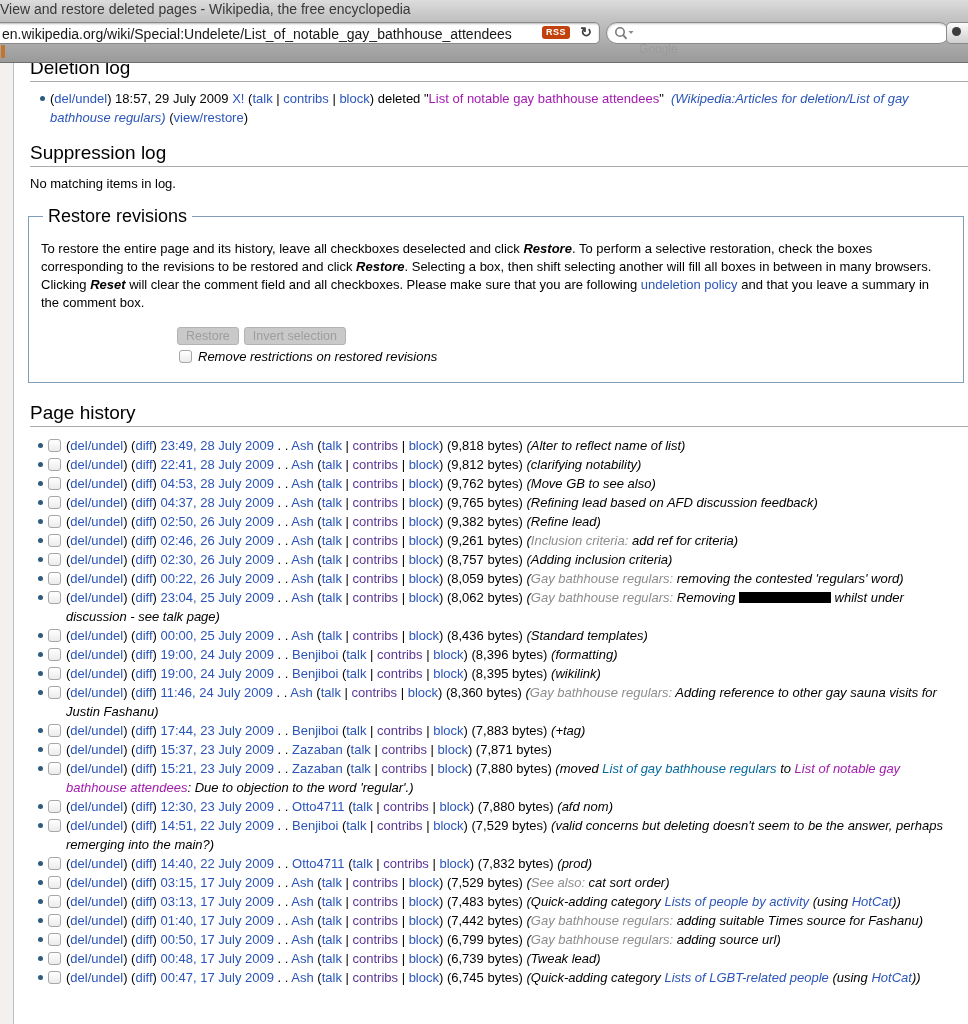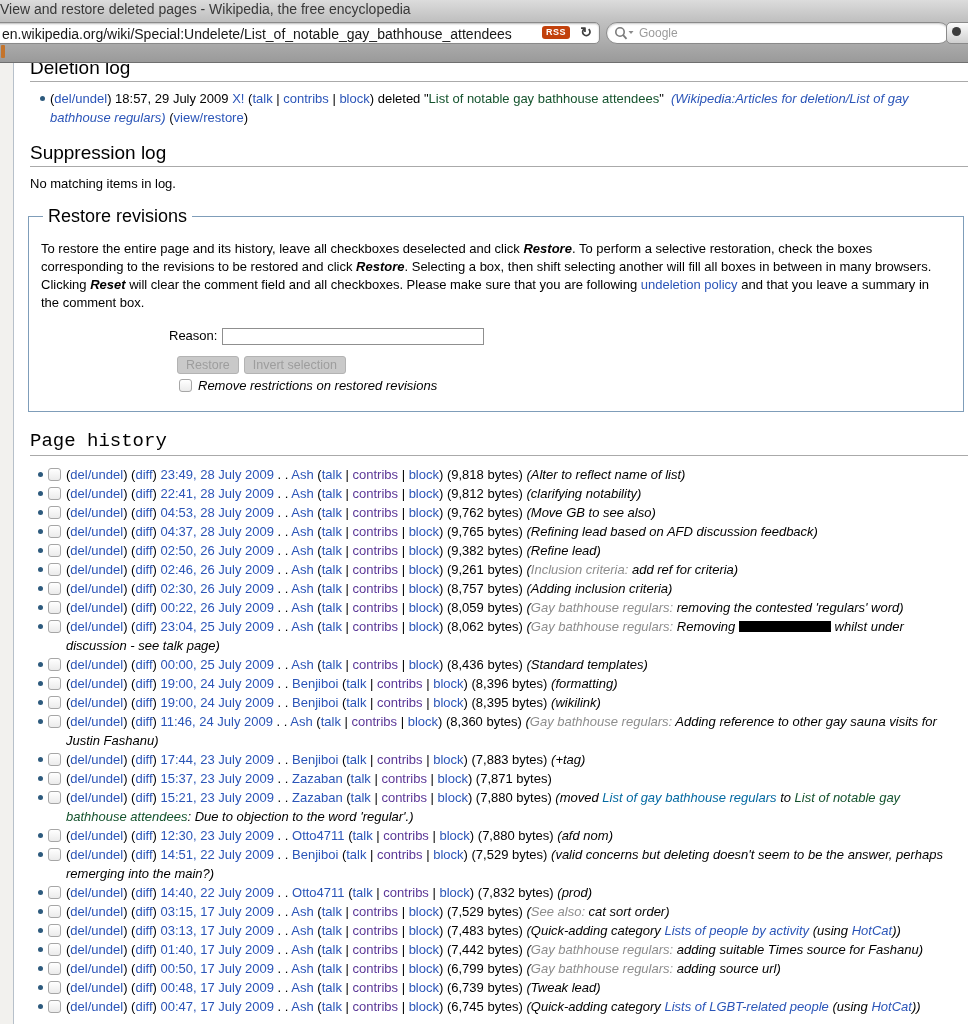--- a/index.html
+++ b/index.html
@@ -13,48 +13,48 @@
   .titlebar{height:19px;line-height:19px;text-align:left;font-size:14px;color:#383838;}
   .urlfield{position:absolute;left:-6px;top:22px;width:604px;height:20px;background:#fff;
             border:1px solid #8a8a8a;border-radius:5px;box-shadow:inset 0 1px 2px rgba(0,0,0,.28);}
   .url-text{position:absolute;left:7px;top:3px;font-size:14px;color:#161616;white-space:nowrap;
             overflow:hidden;width:532px;}
   .rss-badge{position:absolute;right:29px;top:3px;height:13px;line-height:13px;background:#c2410c;
              color:#fff;font-size:9px;font-weight:bold;padding:0 4px;border-radius:3px;letter-spacing:.5px;}
   .reload{position:absolute;right:7px;top:1px;color:#3f3f3f;font-size:14px;font-weight:bold;}
   .searchfield{position:absolute;left:606px;top:22px;width:342px;height:20px;background:#fff;
                border:1px solid #8a8a8a;border-radius:11px;box-shadow:inset 0 1px 2px rgba(0,0,0,.22);}
-  .search-placeholder{position:absolute;left:32px;top:3px;font-size:12px;color:#9b9b9b;}
+  .search-placeholder{position:absolute;left:32px;top:19px;font-size:12px;color:#9b9b9b;}
   .mag{position:absolute;left:7px;top:3px;}
   .bug-button{position:absolute;right:-6px;top:22px;width:26px;height:20px;border:1px solid #8a8a8a;
               border-radius:5px;background:linear-gradient(#fbfbfb,#cfcfcf);}
   .bug-dot{width:9px;height:9px;border-radius:50%;background:#3c3c3c;margin:4px 0 0 5px;}
   .favicon-tick{position:absolute;left:1px;top:45px;width:4px;height:13px;background:#c4742c;border-radius:1px;}
 
   
   .left-strip{position:absolute;left:0;top:62px;bottom:0;width:13px;background:#f2f1ee;
               border-right:1px solid #b7c0ca;z-index:5;}
   .content{position:absolute;top:62px;left:14px;right:0;bottom:0;background:#fff;
            padding:0 20px 0 16px;overflow:hidden;line-height:19px;}
 
   h2{font-size:19px;font-weight:normal;margin:0 -20px 7px 0;padding-bottom:2px;
      border-bottom:1px solid #aaa;color:#000;line-height:23px;}
   .content h2.first{margin-top:-6px;}
-  h2.spaced{margin-top:16px;font-family:Liberation Mono, monospace;}
+  h2.spaced{margin-top:16px;}
 
   ul{margin:0;padding:0;list-style:none;}
   .loglist{margin:3px 0 14px 0;}
   .loglist li{position:relative;padding-left:20px;margin-bottom:2px;}
   .bullet{position:absolute;left:10px;top:7px;width:5px;height:5px;border-radius:50%;background:#2d5a7d;}
   .loglist .bullet{left:10px;}
 
   .lnk{color:#2b55b8;}
   .vlnk{color:#5a3696;}
   .redl{color:#0369a1;}
-  .redv{color:#14532d;text-align:center;}
+  .redv{color:#a21caf;text-align:center;}
   .sec{color:#8d8d8d;}
   .it{font-style:italic;}
   .bi{font-weight:bold;font-style:italic;}
   .cmt{font-style:italic;}
   .redact{display:inline-block;width:92px;height:11px;background:#000;vertical-align:-1px;}
 
   p.empty{margin:6px 0 14px 0;}
 
   fieldset{border:1px solid #7f9db9;margin:10px -16px 18px -2px;padding:6px 14px 14px 10px;}
   legend{font-size:18px;padding:0 5px;margin-left:4px;}
@@ -114,23 +114,20 @@
       <span class="bullet"></span><span><span>(</span><span class="lnk">del/undel</span><span>) 18:57, 29 July 2009 </span><span class="lnk">X!</span><span> (</span><span class="lnk">talk</span><span> | </span><span class="lnk">contribs</span><span> | </span><span class="lnk">block</span><span>) </span><span>deleted "</span><span class="redv">List of notable gay bathhouse attendees</span><span>"&nbsp; </span><span class="lnk it">(Wikipedia:Articles for deletion/List of gay bathhouse regulars)</span><span> (</span><span class="lnk">view/restore</span><span>)</span></span>
     </li>
   </ul>
 
   <h2>Suppression log</h2>
   <p class="empty">No matching items in log.</p>
 
   <fieldset>
     <legend>Restore revisions</legend>
     <p class="instructions"><span><span>To restore the entire page and its history, leave all checkboxes deselected and click </span><span class="bi">Restore</span><span>. To perform a selective restoration, check the boxes corresponding to the revisions to be restored and click </span><span class="bi">Restore</span><span>. Selecting a box, then shift selecting another will fill all boxes in between in many browsers. Clicking </span><span class="bi">Reset</span><span> will clear the comment field and all checkboxes. Please make sure that you are following </span><span class="lnk">undeletion policy</span><span> and that you leave a summary in the comment box.</span></span></p>
-    <div class="reason-row">
-      <span class="reason-label">Reason:</span><input class="txt" type="text" value="" style="">
-    </div>
     <div class="btn-row">
       <button class="btn">Restore</button><button class="btn">Invert selection</button>
     </div>
     <div class="cbx-row">
       <span class="cb"></span><span>Remove restrictions on restored revisions</span>
     </div>
   </fieldset>
 
   <h2 class="spaced">Page history</h2>
   <ul class="history" id="history-list">

